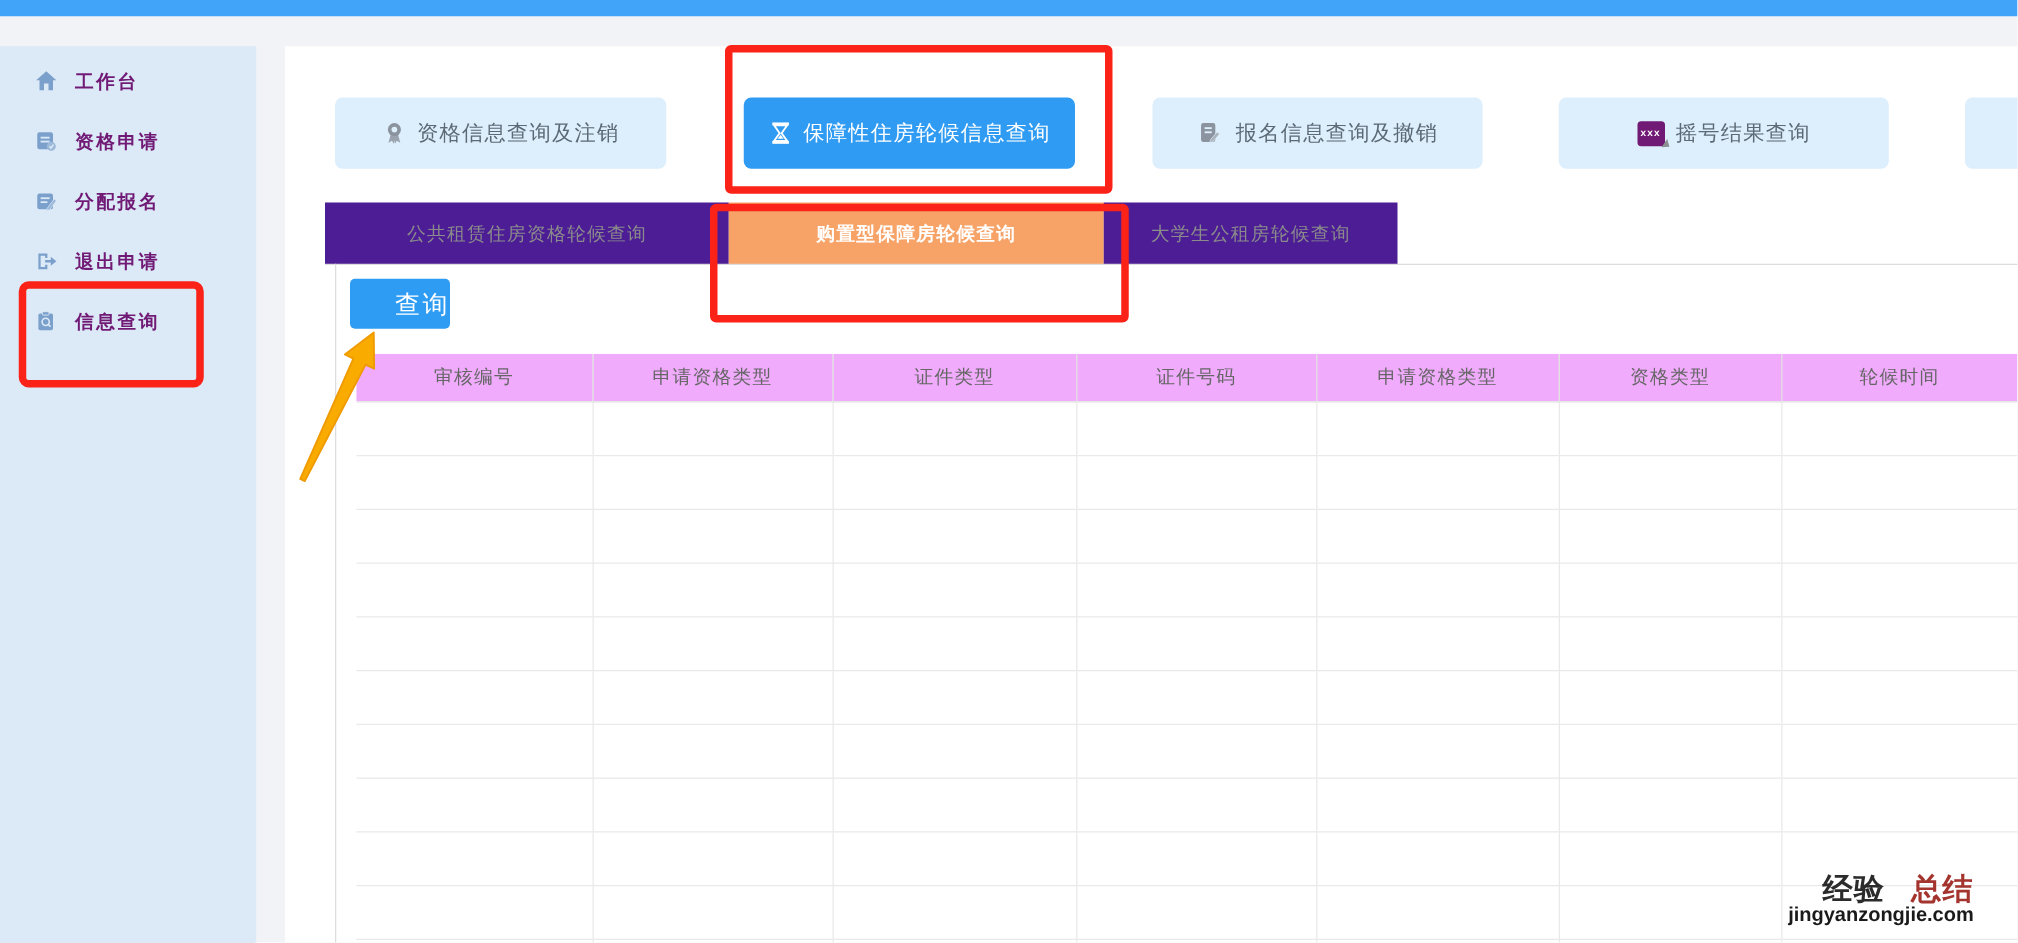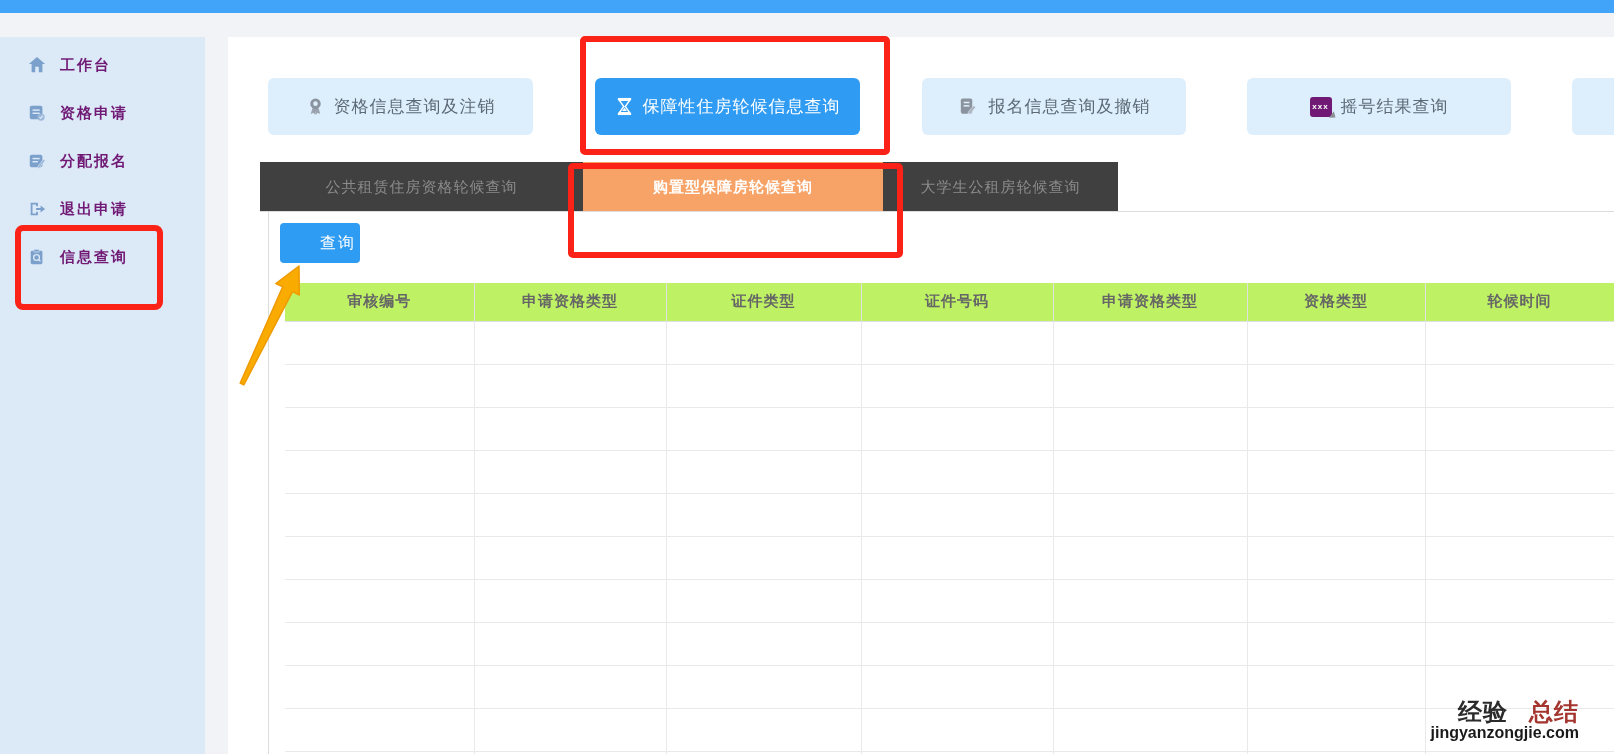--- a/index.html
+++ b/index.html
@@ -34,38 +34,38 @@
   #btn-baoming { left:922px; width:264px;gap:12px; }
   #btn-yaohao  { left:1247px; width:264px; }
   #btn-cut     { left:1572px; width:90px; }
   .xxx-badge { width:22px; height:20px; background:#701a75; border-radius:3px; color:#fff;
     font-size:8px; font-weight:bold; display:flex; align-items:center; justify-content:center;
     position:relative; }
   .xxx-badge::after { content:""; position:absolute; right:-4px; bottom:-3px; width:0; height:0;
     border-left:5px solid #8b8f93; border-top:4px solid transparent; border-bottom:4px solid transparent;
     transform:rotate(35deg); }
   
-  .subtab { position:absolute; top:162px; height:50px; background:#404040; color:#8b8b8b;
+  .subtab { position:absolute; top:162px; height:50px; background:#4c1d95; color:#8b8b8b;
     font-size:15px; display:flex; align-items:center; justify-content:center;
     letter-spacing:1px; cursor:pointer; }
   #tab-public  { left:260px; width:323px; }
   #tab-gouzhi  { left:583px; width:300px; background:#f7a367; color:#ffffff; font-weight:bold; }
   #tab-student { left:883px; width:235px; }
   .tab-underline { position:absolute; left:260px; top:211px; width:1354px; height:1px; background:#dcdcdc; }
   .panel-vline  { position:absolute; left:268px; top:211px; width:1px; height:543px; background:#dcdcdc; }
   
   .query-btn { position:absolute; left:280px; top:223px; width:80px; height:40px;
-    background:#2e9cf3; color:#ffffff; font-size:16px; border:none; border-radius:4px;
+    background:#2e9cf3; color:#ffffff; font-size:20px; border:none; border-radius:4px;
     cursor:pointer; letter-spacing:2px; font-family:"Liberation Sans","DejaVu Sans",sans-serif;padding-left:36px; }
   
   .arrow-wrap { position:absolute; left:228px; top:252px; width:84px; height:140px; z-index:41; pointer-events:none; }
   
   .table-wrap { position:absolute; left:285px; top:283px; width:1329px; height:471px; overflow:hidden; }
   table { border-collapse:collapse; table-layout:fixed; width:1329px; }
-  th { height:38px; background:#bef264; color:#666666; font-size:15px; font-weight:bold;
+  th { height:38px; background:#f0abfc; color:#666666; font-size:15px; font-weight:normal;
     border:1px solid #e0e0e0; letter-spacing:1px; }
   td { height:43px; border:1px solid #e9e9e9; background:#ffffff; }
   th:first-child, td:first-child { border-left:none; }
   thead th { border-top:none; }
   
   .watermark { position:absolute; left:1424px; top:700px; width:155px; text-align:right; z-index:50; }
   .wm-line1 { font-size:24px; font-weight:bold; letter-spacing:1px; line-height:24px; }
   .wm-black { color:#2b2b2b; } .wm-red { color:#a3342e;margin-left:21px; }
   .wm-line2 { font-size:16px; font-weight:bold; color:#1a1a1a; line-height:17px; }
 </style>

